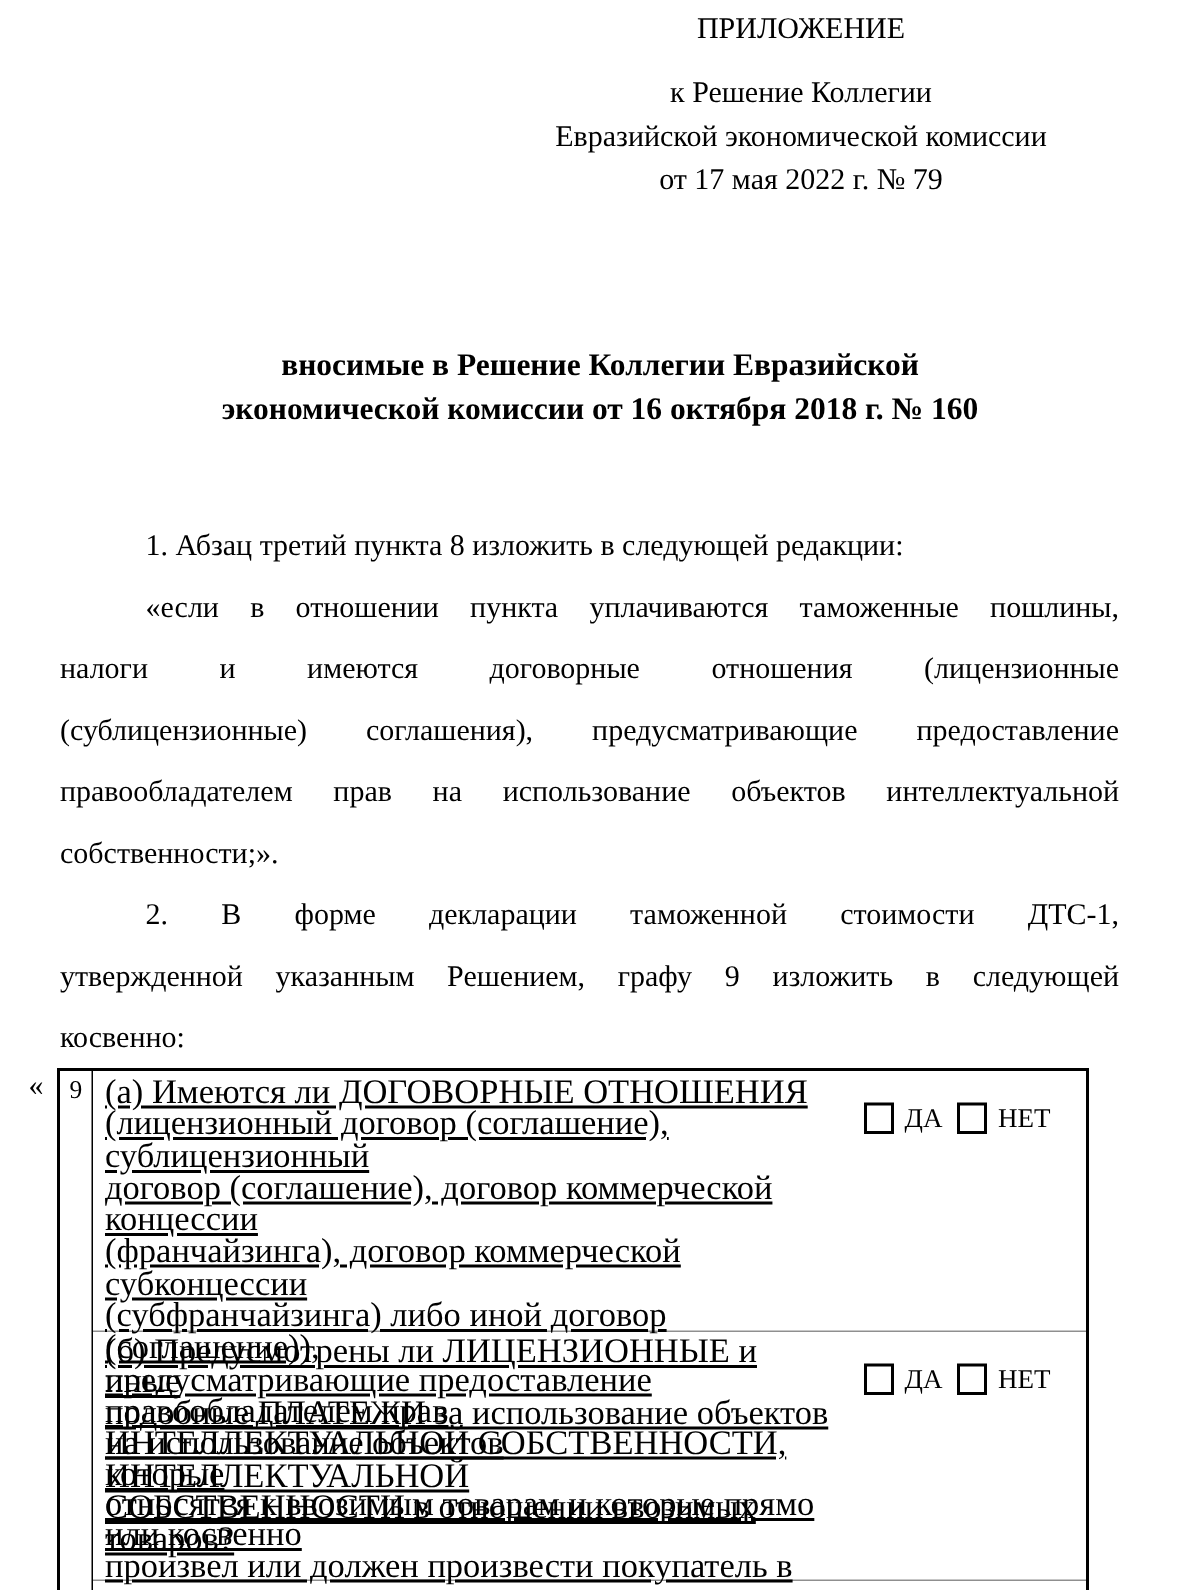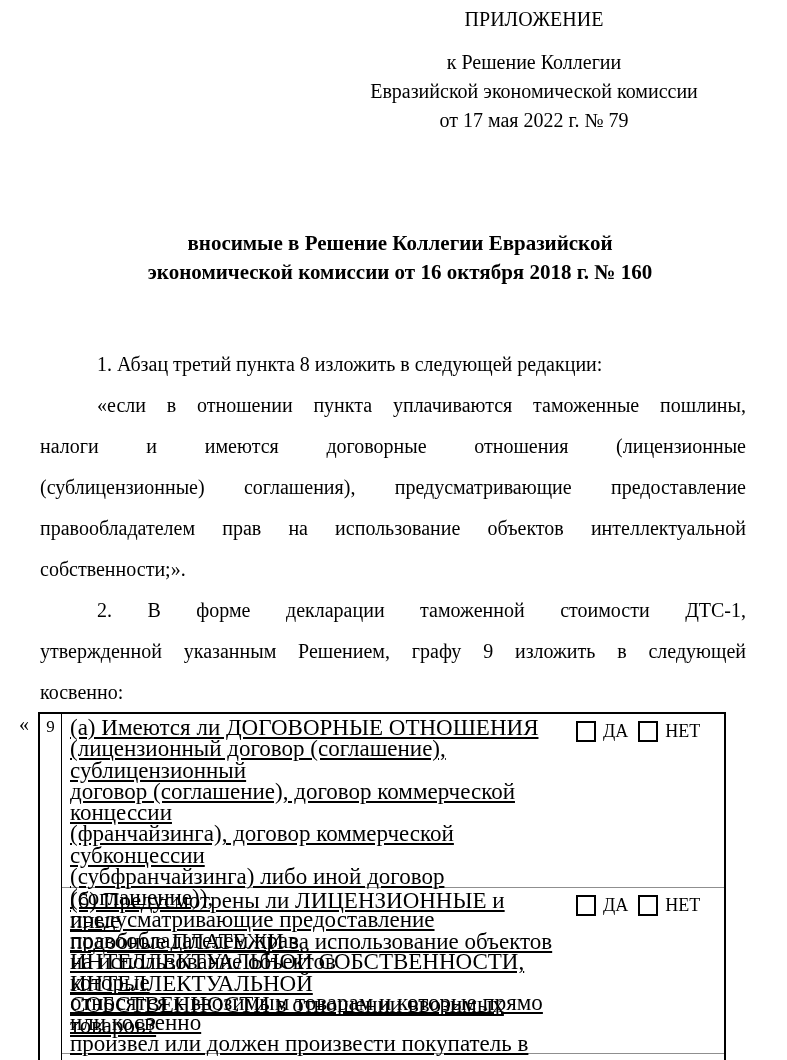--- a/index.html
+++ b/index.html
@@ -101,21 +101,21 @@
     white-space: pre-line;
     text-decoration: underline;
   }
   .row-a .cell-text { line-height: 21.3px; }
   .row-b .cell-text { line-height: 20.4px; }
   .cell-checks {
     flex: 0 0 148px;
     display: flex;
     align-items: center;
     align-self: flex-start;
-    margin-top: 7px;
+    margin-top: 21px;
     font-size: 18px;
   }
   .cbox {
     display: inline-block;
     width: 20px;
     height: 21px;
     border: 2px solid #000000;
     box-sizing: border-box;
     background: #ffffff;
     flex: 0 0 auto;

